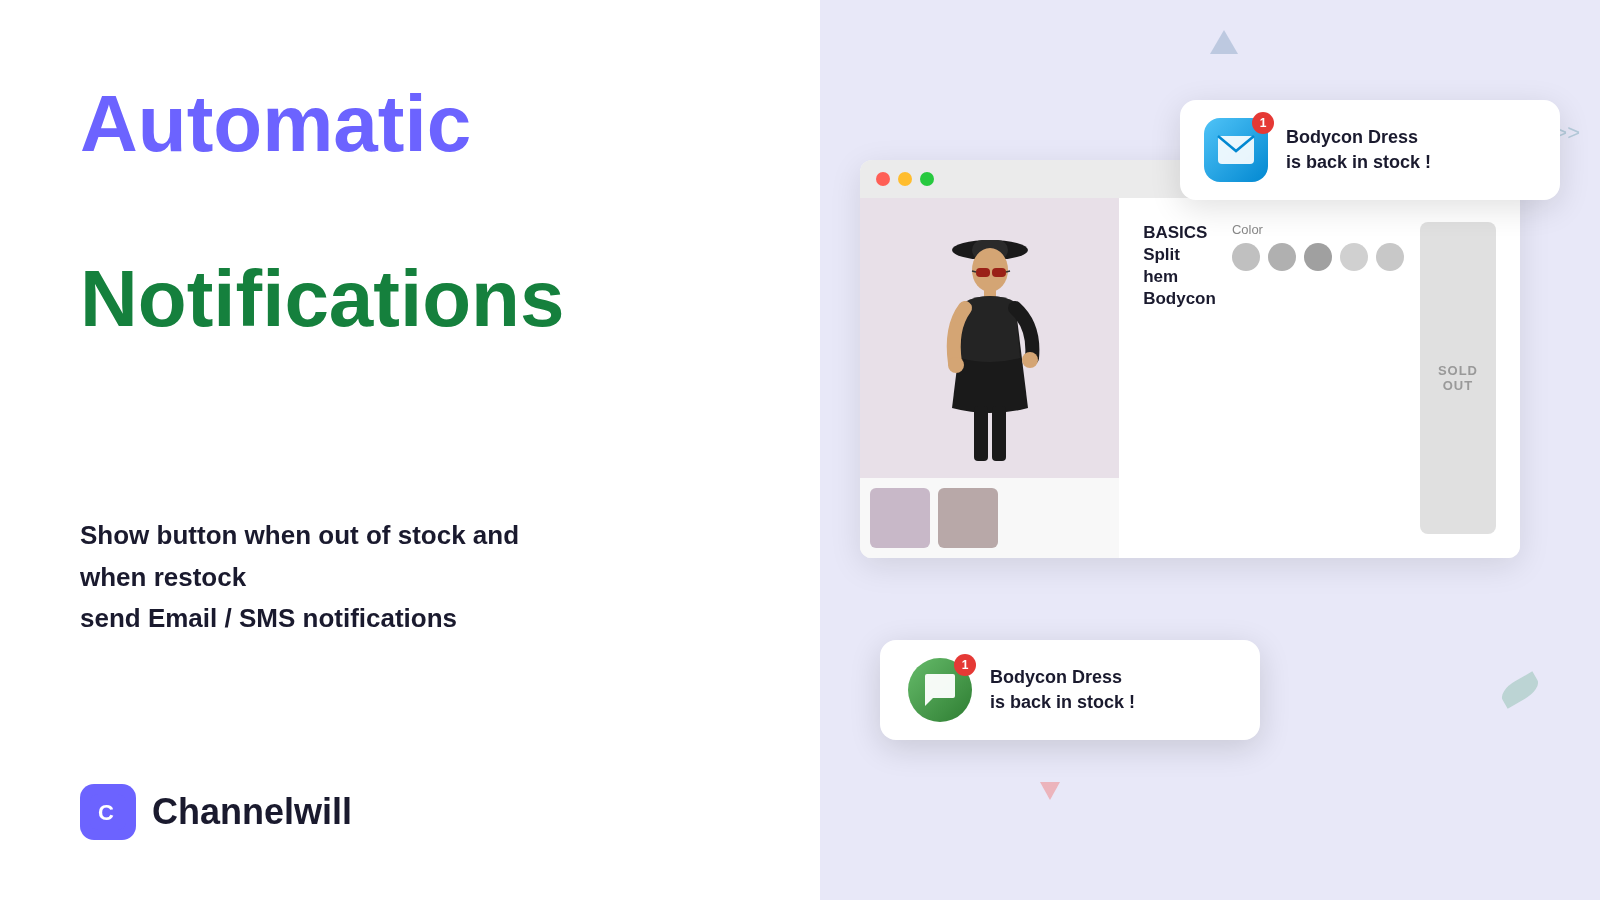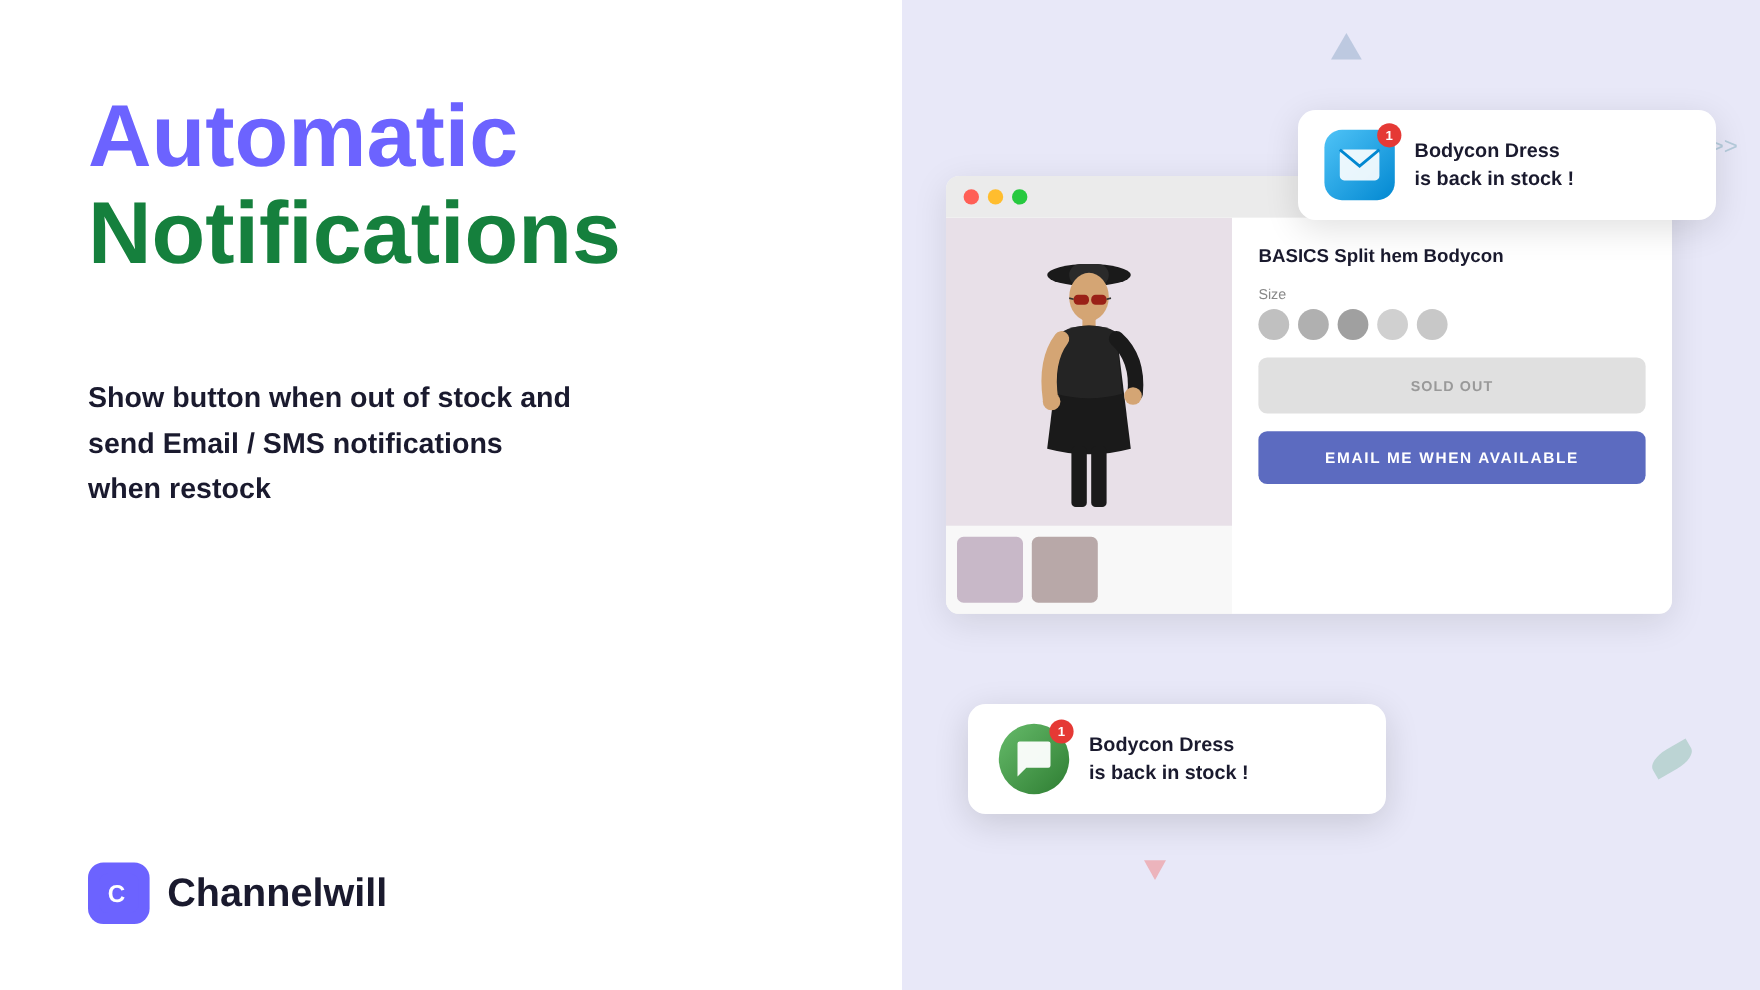--- a/index.html
+++ b/index.html
@@ -11,21 +11,21 @@
       display: flex;
     }
 
     
     .left-panel {
       width: 820px;
       height: 900px;
       background: #ffffff;
       display: flex;
       flex-direction: column;
-      justify-content: flex-start;
+      justify-content: space-between;
       padding: 80px 80px 60px 80px;
       position: relative;
     }
 
     .headline-automatic {
       font-size: 80px;
       font-weight: 800;
       color: #6c63ff;
       line-height: 1.1;
       margin-bottom: 0;
@@ -259,21 +259,20 @@
       height: 60px;
       background: #ddd;
       border-radius: 6px;
     }
 
     
     .product-details-area {
       flex: 1;
       padding: 24px 24px;
       display: flex;
-      flex-direction: column;
       gap: 16px;
     }
 
     .product-title {
       font-size: 17px;
       font-weight: 700;
       color: #1a1a2e;
       line-height: 1.3;
     }
 
@@ -393,22 +392,22 @@
   </style>
 </head>
 <body>
 
 <div class="left-panel">
   <div class="headline-automatic">Automatic</div>
   <div class="headline-notifications">Notifications</div>
 
   <div class="description">
     <div>Show button when out of stock and</div>
+    <div>when restock</div>
     <div>send Email / SMS notifications</div>
-    <div>when restock</div>
   </div>
 
   <div class="brand-logo">
     <div class="brand-icon">
       <svg viewBox="0 0 36 36" fill="none">
         <rect width="36" height="36" rx="8" fill="#6c63ff"></rect>
         <text x="8" y="26" font-size="22" font-weight="900" fill="white" font-family="Arial">C</text>
       </svg>
     </div>
     <span class="brand-name">Channelwill</span>
@@ -482,33 +481,32 @@
           <div class="thumbnail" style="background:#b8a8a8;"></div>
         </div>
       </div>
 
       <div class="product-details-area">
         <div class="product-title">
           <div>BASICS Split hem Bodycon</div>
         </div>
 
         <div>
-          <div class="product-option-label">Size</div>
+          <div class="product-option-label">Color</div>
           <div class="color-swatches">
             <div class="color-swatch" style="background:#c0c0c0;"></div>
             <div class="color-swatch" style="background:#b0b0b0;"></div>
             <div class="color-swatch" style="background:#a0a0a0;"></div>
             <div class="color-swatch" style="background:#d0d0d0;"></div>
             <div class="color-swatch" style="background:#c8c8c8;"></div>
           </div>
         </div>
 
 
         <button class="sold-out-btn">SOLD OUT</button>
-        <button class="email-me-btn">EMAIL ME WHEN AVAILABLE</button>
       </div>
     </div>
   </div>
 
   <div class="sms-notification-card">
     <div class="sms-icon-wrapper">
       <div class="sms-icon-bg">
         <svg width="38" height="36" viewBox="0 0 38 36" fill="none">
           <path d="M4 4 Q4 2 6 2 L32 2 Q34 2 34 4 L34 24 Q34 26 32 26 L12 26 L4 34 L4 4Z" fill="white" opacity="0.95"></path>
         </svg>

